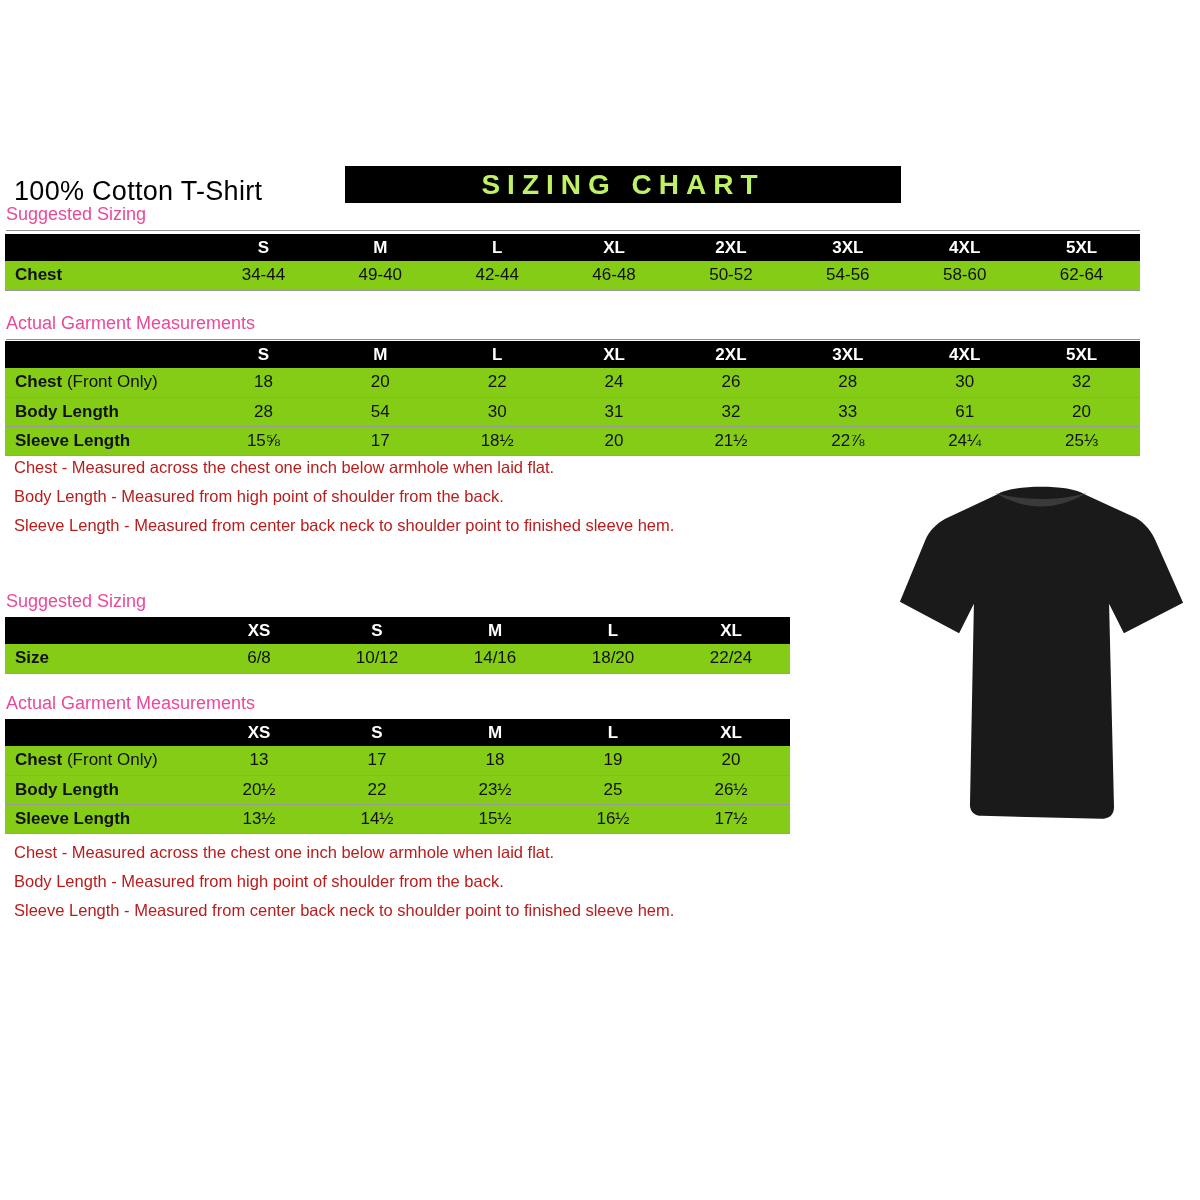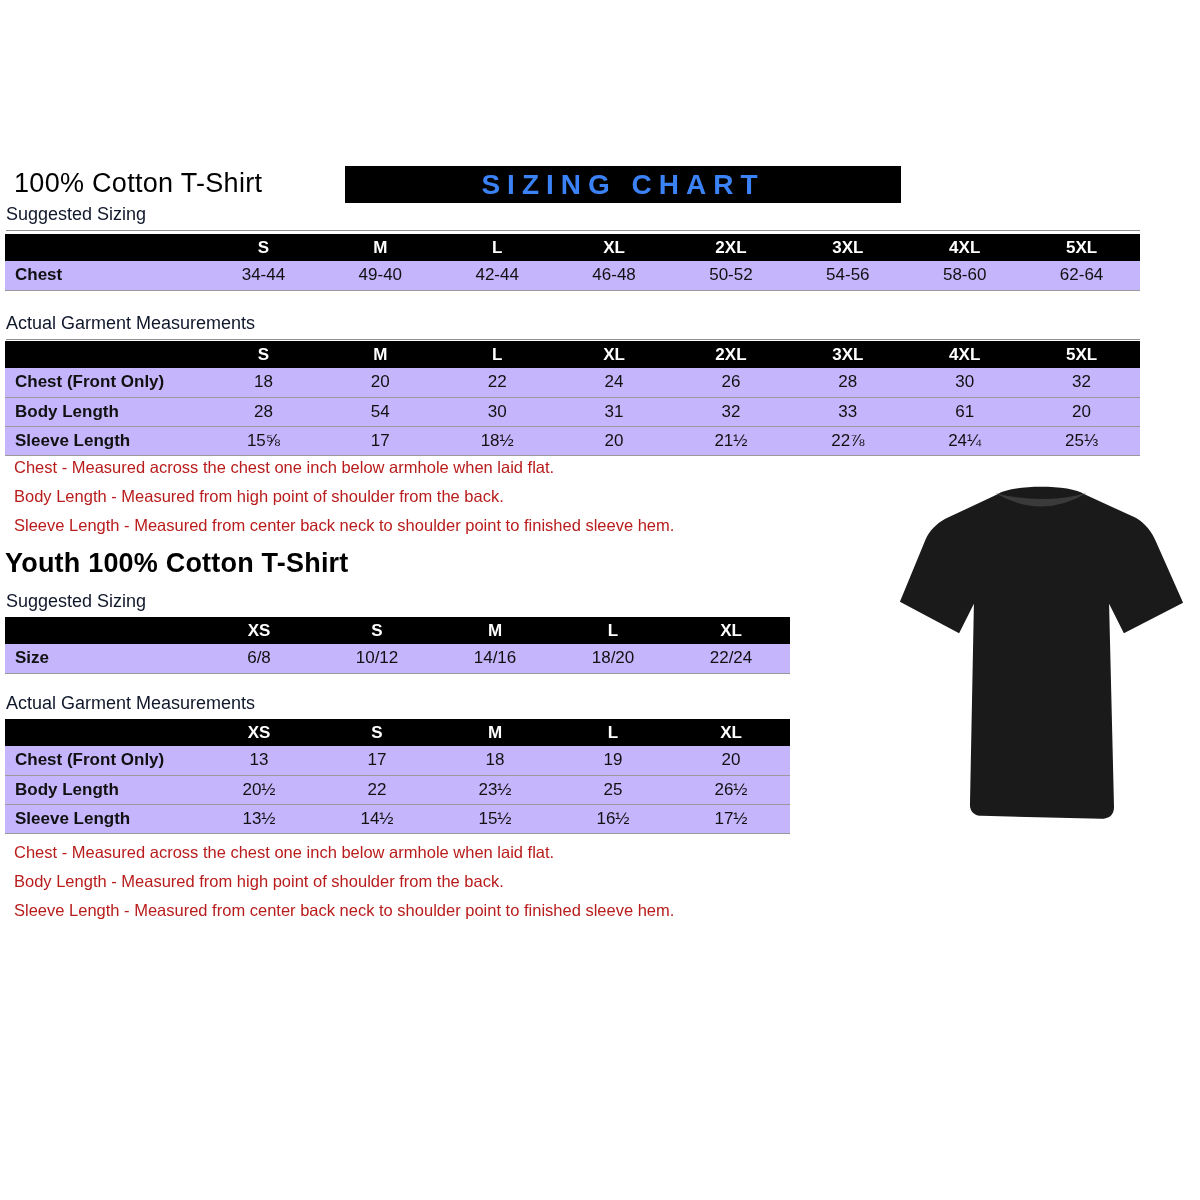--- a/index.html
+++ b/index.html
@@ -5,56 +5,56 @@
   * { margin:0; padding:0; box-sizing:border-box; }
   html,body { background:#ffffff; }
   body {
     width:1200px; height:1200px;
     font-family:"Liberation Sans", sans-serif;
     color:#000;
   }
   .page { position:relative; width:1200px; height:1200px; background:#fff; overflow:hidden; }
   .abs { position:absolute; }
 
-  .adult-title { left:14px; top:168px; font-size:27px; font-weight:400; letter-spacing:0.3px; }
+  .adult-title { left:14px; top:176px; font-size:27px; font-weight:400; letter-spacing:0.3px; }
   .youth-title { left:5px; top:548px; font-size:27px; font-weight:700; letter-spacing:0.2px; }
 
   .banner {
     left:345px; top:166px; width:556px; height:37px;
-    background:#000; color:#3b82f6;
+    background:#000; color:#bef264;
     font-size:28px; font-weight:700; letter-spacing:7px;
     text-align:center; line-height:37px;
   }
 
   .section-label {
-    font-size:18px; color:#0f172a;
+    font-size:18px; color:#ec4899;
     padding-bottom:5px; border-bottom:1px solid #8f8f8f;
   }
   #adult-suggested-label { left:6px; top:204px; width:1134px; }
   #adult-actual-label    { left:6px; top:313px; width:1134px; }
   #youth-suggested-label { left:6px; top:591px; width:784px;  }
   #youth-actual-label    { left:6px; top:693px; width:784px;  }
 
   table.size-table { border-collapse:collapse; table-layout:fixed; }
   #adult-suggested-table { left:5px; top:234px; width:1135px; }
   #adult-actual-table    { left:5px; top:341px; width:1135px; }
   #youth-suggested-table { left:5px; top:617px; width:785px;  }
   #youth-actual-table    { left:5px; top:719px; width:785px;  }
 
   .size-table th {
     background:#000; color:#fff;
     height:27px; font-size:17px; font-weight:700; text-align:center;
   }
   .size-table td {
     height:29px; font-size:17px; text-align:center;
-    color:#111; border-bottom:1px solid #9a9a9a; background:#c4b5fd;
+    color:#111; border-bottom:1px solid #9a9a9a; background:#84cc16;
   }
   .size-table td.row-label { text-align:left; padding-left:10px; }
   .lbl-bold { font-weight:700; }
-  .lbl-reg  { font-weight:700; }
+  .lbl-reg  { font-weight:400; }
 
   .notes { font-size:16.5px; color:#b91c1c; }
   #adult-notes { left:14px; top:458px; }
   #youth-notes { left:14px; top:843px; }
   .note-line { margin-bottom:10px; }
 
   .tshirt { left:893px; top:478px; width:296px; height:356px; }
 </style>
 </head>
 <body>
@@ -167,21 +167,20 @@
         </tr>
       </tbody>
     </table>
 
   <div class="abs notes" id="adult-notes">
       <div class="note-line">Chest - Measured across the chest one inch below armhole when laid flat.</div>
       <div class="note-line">Body Length - Measured from high point of shoulder from the back.</div>
       <div class="note-line">Sleeve Length - Measured from center back neck to shoulder point to finished sleeve hem.</div>
     </div>
 
-  <div class="abs youth-title">Youth 100% Cotton T-Shirt</div>
 
   <div class="abs section-label" id="youth-suggested-label">Suggested Sizing</div>
   <table class="abs size-table" id="youth-suggested-table">
     <colgroup>
       <col style="width:195px">
       <col>
         <col>
         <col>
         <col>
         <col>

